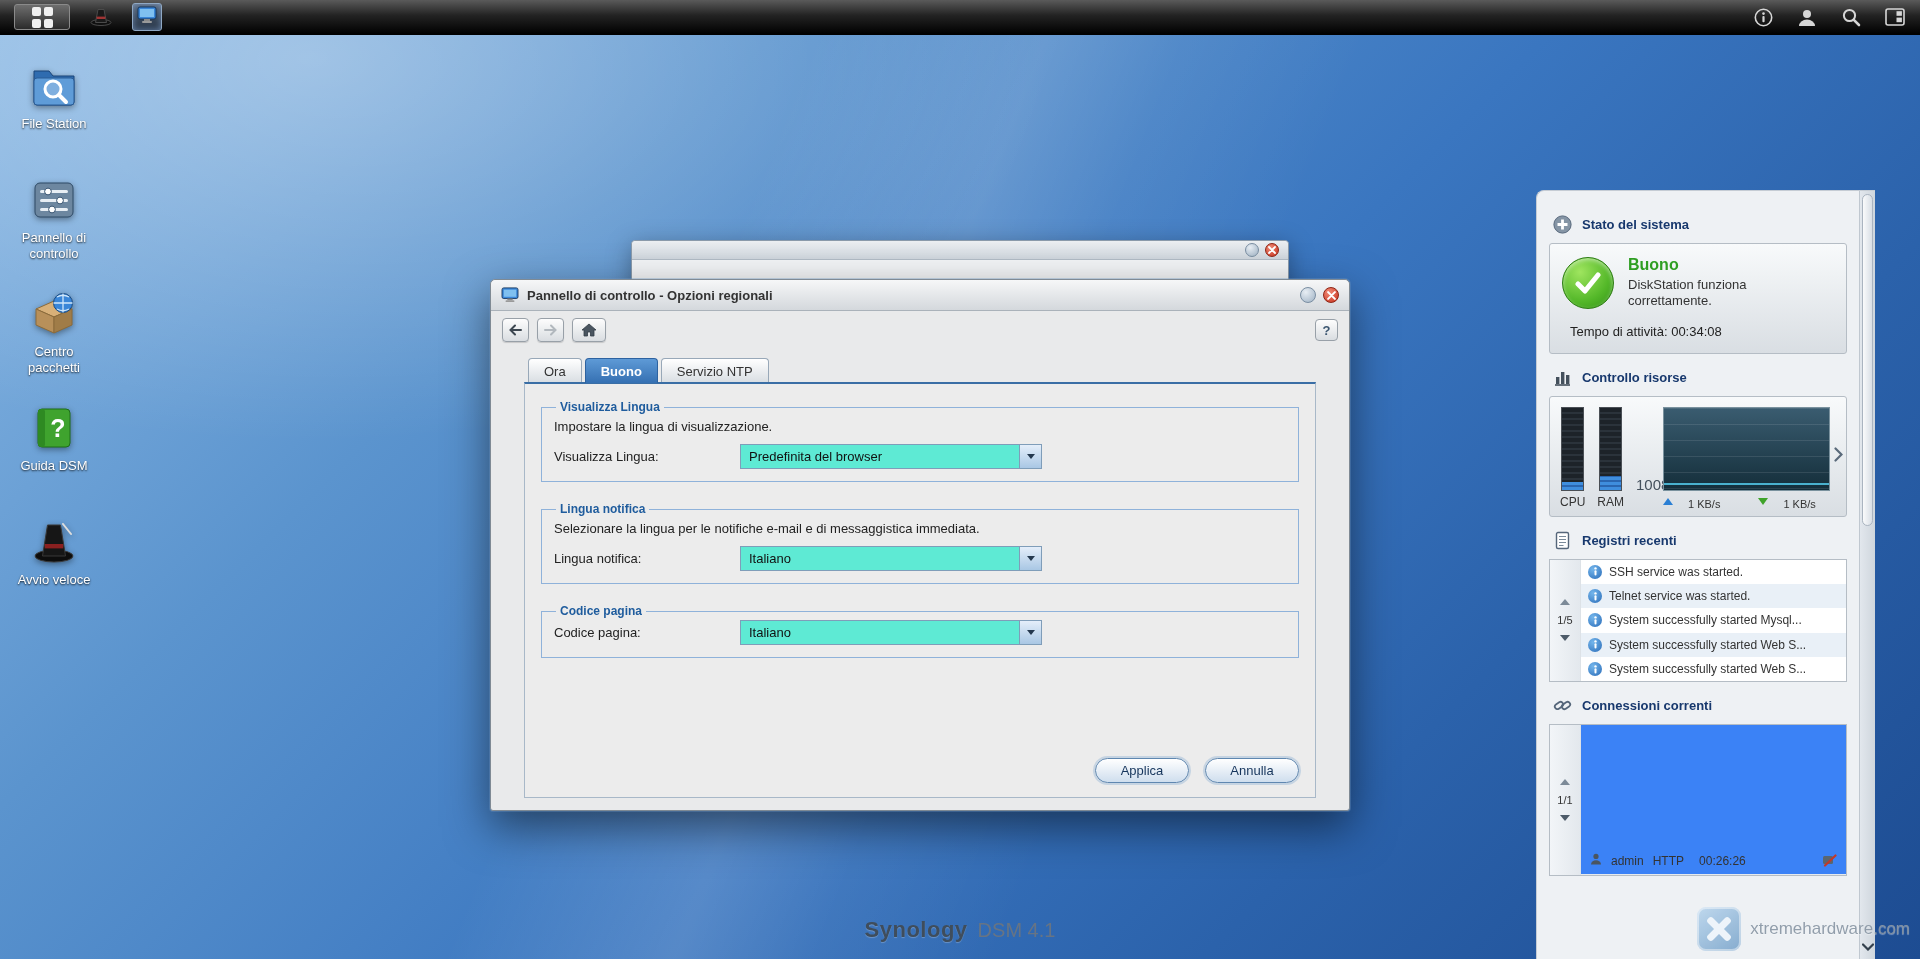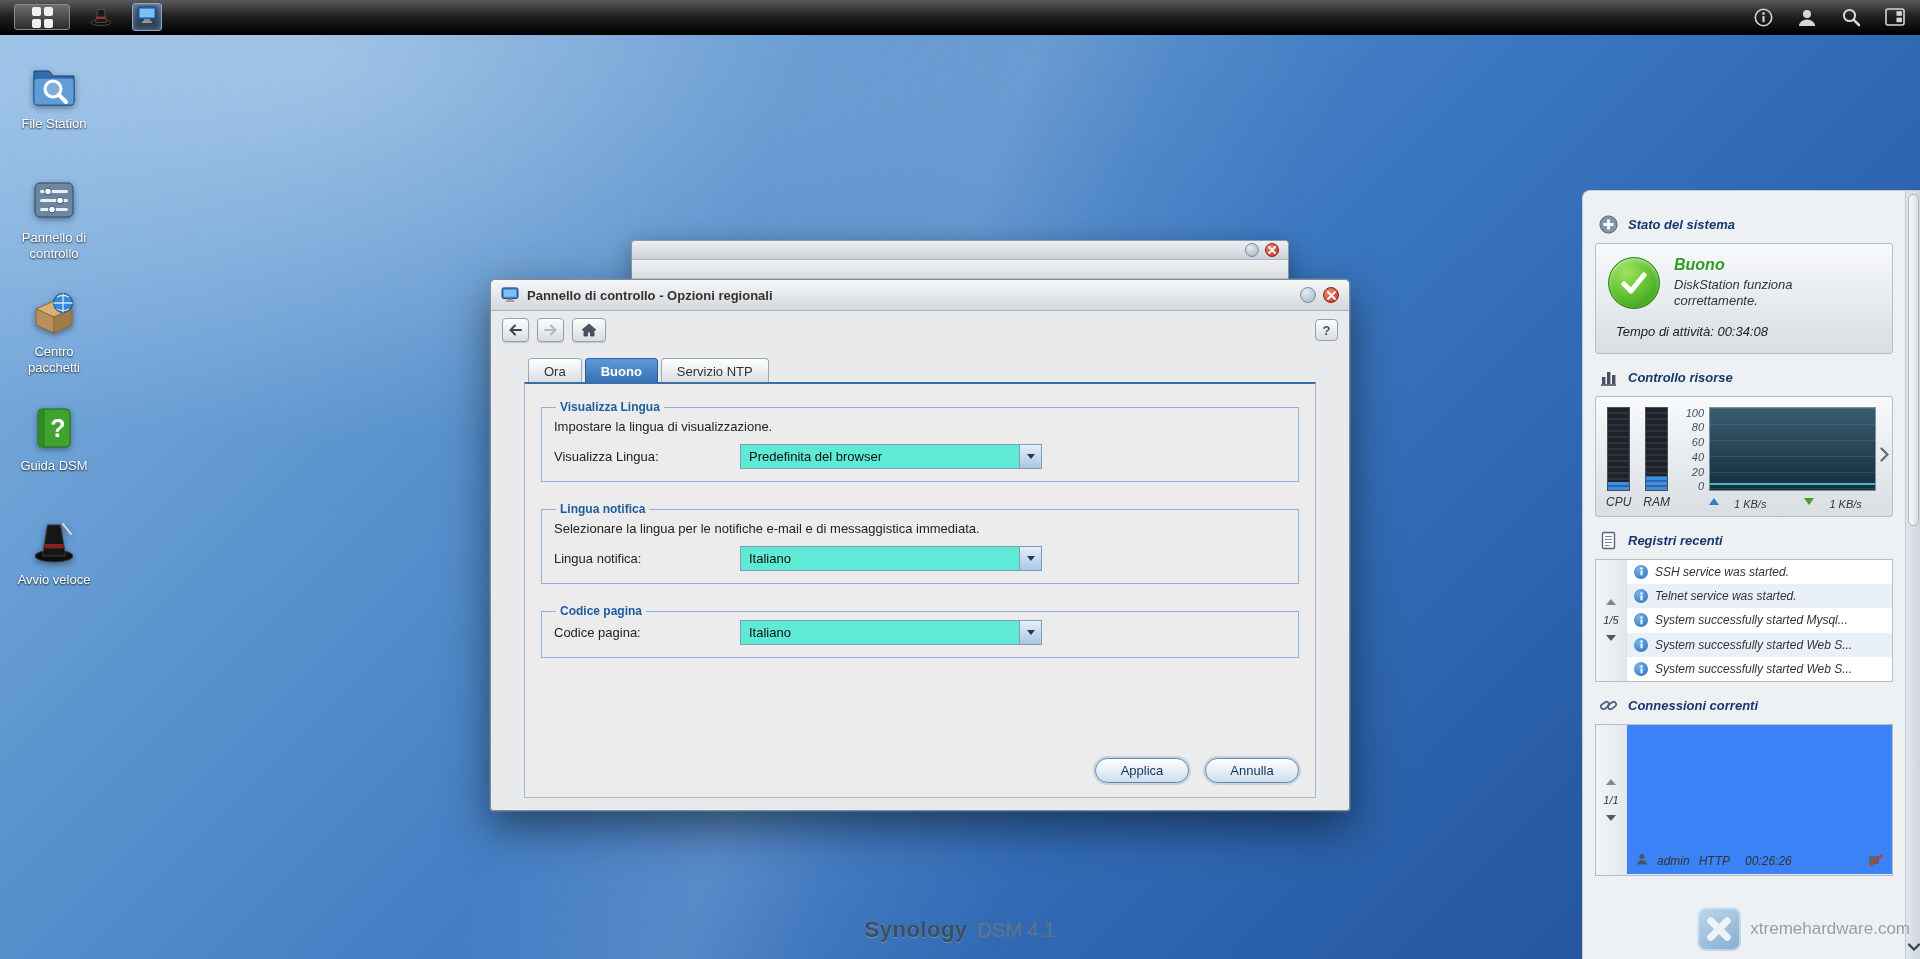--- a/index.html
+++ b/index.html
@@ -96,23 +96,23 @@
     background:linear-gradient(#e4eefa,#a9c7e4);display:flex;align-items:center;justify-content:center;}
   .tri-down-s{width:0;height:0;border-left:4px solid transparent;border-right:4px solid transparent;
     border-top:5px solid #24384e;}
 
   .btn-row{position:absolute;right:16px;bottom:14px;display:flex;gap:16px;}
   .pill-btn{min-width:94px;height:25px;border-radius:13px;border:1px solid #5f87b0;
     background:linear-gradient(#ffffff,#cfdeee);color:#16355c;font-size:13px;
     box-shadow:inset 0 1px 0 #fff,0 0 0 2px rgba(130,170,210,.35);padding:0 14px;}
 
   
-  .widget-panel{position:absolute;left:1582px;top:190px;width:338px;bottom:0;z-index:4;
+  .widget-panel{position:absolute;left:1536px;top:190px;width:338px;bottom:0;z-index:4;
     background:#eef1f4;border-left:1px solid #c5ccd4;border-top:1px solid #c5ccd4;
-    border-radius:8px 0 0 0;display:flex;font-style:italic;}
+    border-radius:8px 0 0 0;display:flex;}
   .wp-content{flex:1;overflow:hidden;padding-top:10px;}
   .wp-scroll{width:15px;position:relative;border-left:1px solid #c0c8d0;
     background:linear-gradient(90deg,#e2e7ed,#cfd6dd);}
   .wp-thumb{position:absolute;top:3px;left:2px;right:2px;height:330px;border:1px solid #aab4c0;
     border-radius:6px;background:linear-gradient(90deg,#fafbfc,#d8dee5);}
   .wp-down{position:absolute;bottom:3px;left:0;right:0;height:18px;display:flex;
     align-items:center;justify-content:center;}
 
   .wh{display:flex;align-items:center;gap:10px;padding:14px 16px 9px;}
   .wh .ic{width:19px;height:19px;flex:0 0 19px;}
@@ -132,22 +132,22 @@
 
   .res-box{padding:10px 16px 6px 10px;position:relative;display:flex;gap:12px;}
   .gauge{display:flex;flex-direction:column;align-items:center;gap:4px;}
   .gbar{width:21px;height:82px;border:1px solid #4a4f55;position:relative;overflow:hidden;
     background:repeating-linear-gradient(0deg,#1d2329 0 4px,#2b333b 4px 6px);}
   .gfill{position:absolute;bottom:0;left:0;right:0;
     background:repeating-linear-gradient(0deg,#3f8ede 0 3px,#2a66b0 3px 5px);}
   .glbl{font-size:12px;color:#333;}
   .chartcol{flex:1;display:flex;flex-direction:column;}
   .chartrow{display:flex;gap:5px;}
-  .yaxis{height:86px;width:22px;display:flex;flex-direction:column;justify-content:space-between;
-    align-items:flex-end;font-size:11px;color:#44505c;}
+  .yaxis{height:86px;width:22px;display:flex;flex-direction:row;justify-content:space-between;
+    align-items:flex-end;font-size:15px;color:#44505c;}
   .net-chart{flex:1;height:82px;border:1px solid #7a929e;position:relative;overflow:hidden;
     background:
       repeating-linear-gradient(180deg,rgba(255,255,255,.10) 0 1px,transparent 1px 16px),
       linear-gradient(#3a5c70,#142e3a);}
   .net-line{position:absolute;left:0;right:0;bottom:5px;height:2px;background:#54c8e8;opacity:.85;}
   .net-io{display:flex;align-items:flex-start;gap:15px;font-size:11px;color:#333;padding:5px 0 0 27px;}
   .net-io .sep{width:8px;}
   .tri-up{width:0;height:0;border-left:5px solid transparent;border-right:5px solid transparent;
     border-bottom:7px solid #2a7fd4;}
   .tri-dn{width:0;height:0;border-left:5px solid transparent;border-right:5px solid transparent;

